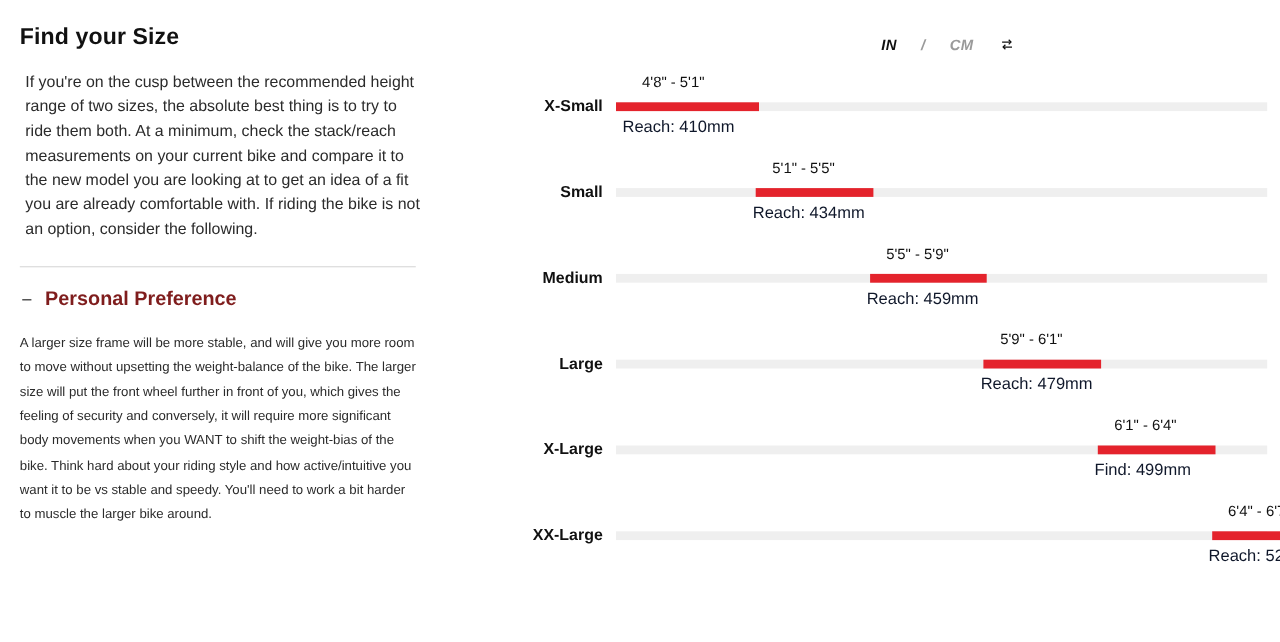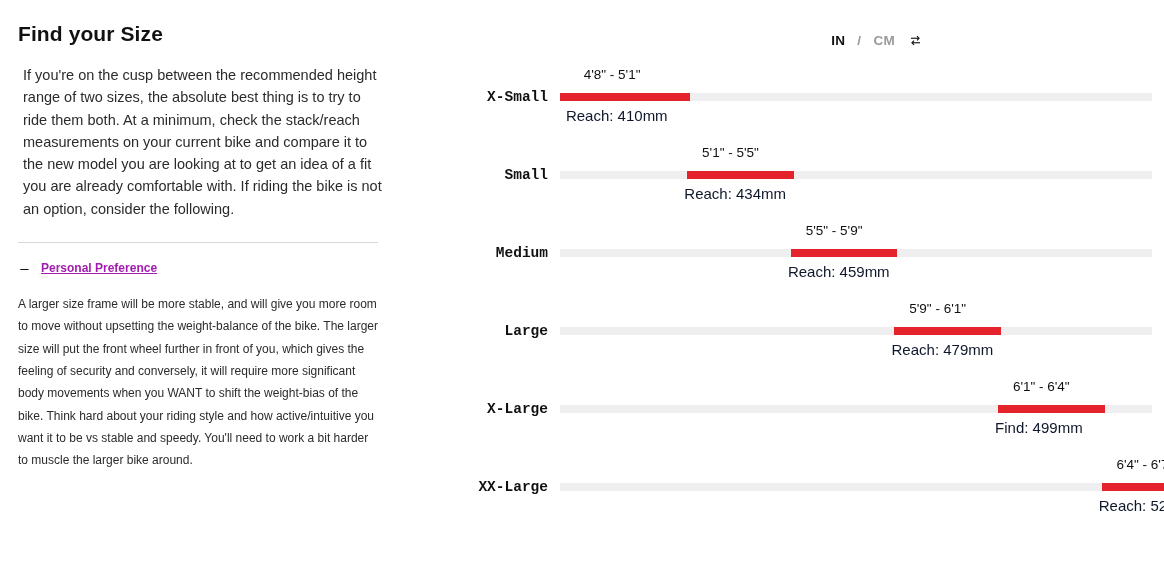--- a/index.html
+++ b/index.html
@@ -55,45 +55,45 @@
   .minus-icon {
     display: inline-block;
     width: 13px;
     color: #111;
     font-size: 15px;
     line-height: 12px;
     text-align: center;
     font-weight: 500;
   }
   .accordion-title {
-    font-size: 12px;
-    font-weight: bold;
-    color: #a21caf;
-    text-decoration: underline;
+    font-size: 18px;
+    font-weight: bold;
+    color: #7f1d1d;
   }
   .accordion-body {
     font-size: 12px;
     line-height: 22.3px;
     color: #2b2b2b;
     margin: 18px 0 0 0;
     width: 360px;
   }
 
   
   .unit-toggle {
     position: absolute;
     right: 17px;
     top: 33px;
     display: flex;
     align-items: center;
-    gap: 12px;
+    gap: 22px;
     font-size: 13.5px;
     font-weight: bold;
     letter-spacing: 0.3px;
     cursor: pointer;
+    font-style: italic;
   }
   .unit-active { color: #111; }
   .unit-sep { color: #9a9a9a; font-weight: bold; }
   .unit-inactive { color: #9a9a9a; }
   .swap-icon {
     width: 15px; height: 15px;
     margin-left: 1px;
     display: inline-block;
   }
 
@@ -110,21 +110,20 @@
   }
   .row-label {
     position: absolute;
     left: 0;
     width: 96px;
     text-align: right;
     top: 31px;
     font-size: 14.5px;
     font-weight: bold;
     color: #111;
-    font-family: Liberation Mono, monospace;
   }
   .track {
     position: absolute;
     left: 108px;
     right: 0;
     top: 35px;
     height: 8px;
     background: #efefef;
   }
   .bar {

